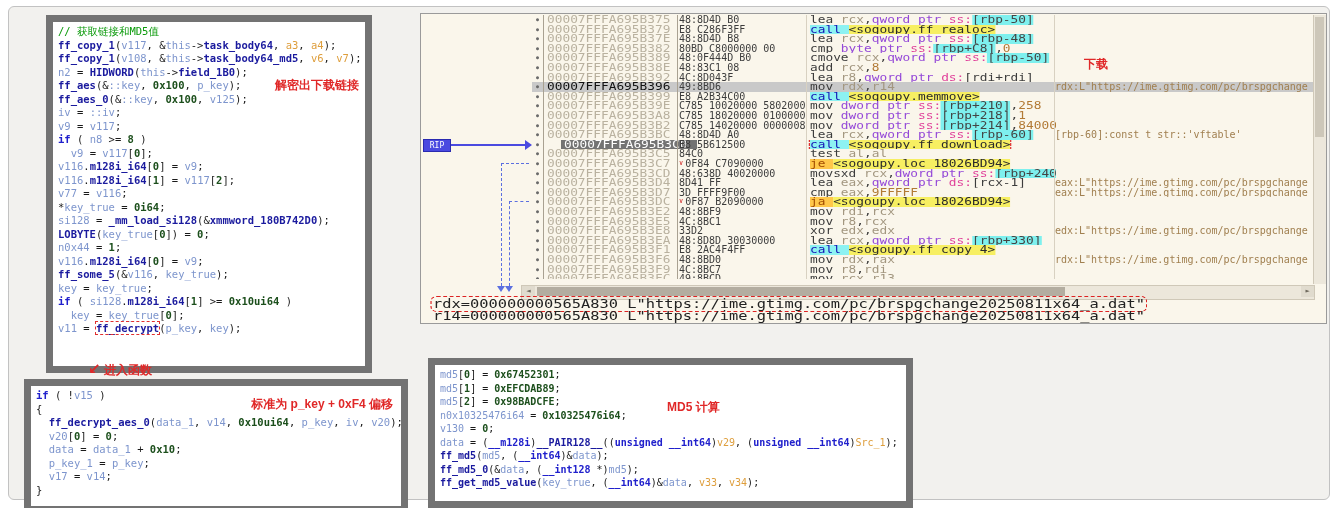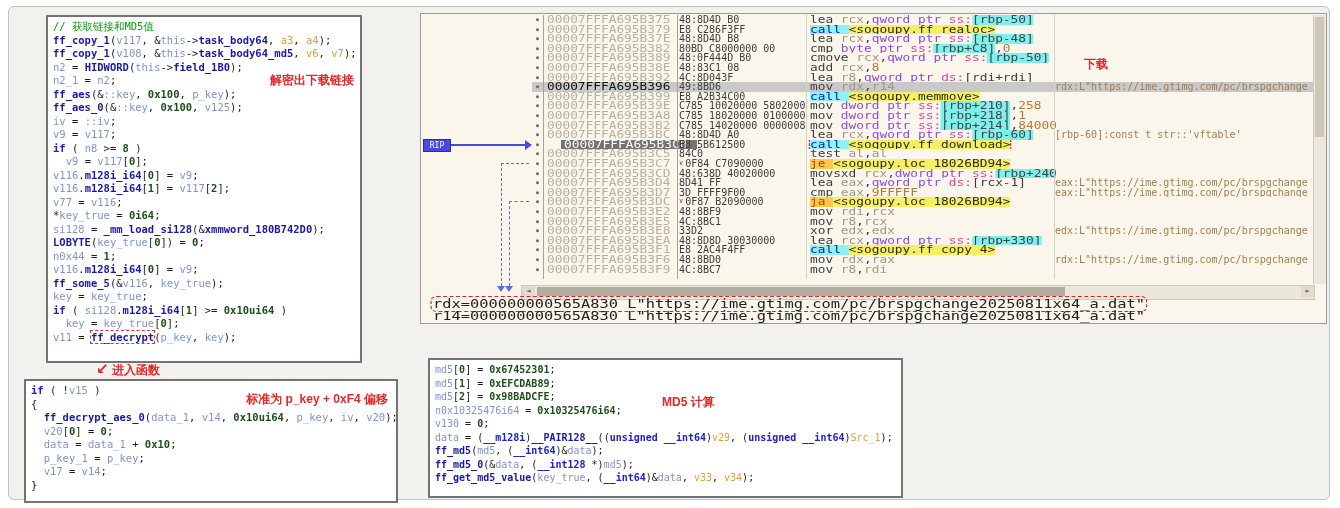--- a/index.html
+++ b/index.html
@@ -1,21 +1,21 @@
 <!DOCTYPE html>
 <html><head>
 <meta charset="utf-8">
 <style>
   html,body{margin:0;padding:0;}
   body{width:1340px;height:508px;background:#ffffff;position:relative;
        font-family:"DejaVu Sans Mono","Liberation Mono",monospace;overflow:hidden;}
   .panel{position:absolute;left:8px;top:6px;width:1320px;height:492px;
          background:#f2f1ee;border:1px solid #c2c2c2;border-radius:6px;}
   
-  .codebox{position:absolute;background:#ffffff;border:2px solid #737373;
+  .codebox{position:absolute;background:#ffffff;border:7px solid #737373;
            padding:3px 5px;font-size:10.5px;line-height:13.5px;overflow:hidden;}
   #box-top{left:46px;top:15px;width:302px;height:338px;}
   #box-if{left:24px;top:379px;width:360px;height:114px;}
   #box-md5{left:428px;top:358px;width:461px;height:130px;font-size:10px;}
   .cline{height:13.5px;line-height:13.5px;white-space:pre;}
   .t-cm{color:#0a9a0a;}
   .t-fn{color:#1a1a9e;font-weight:bold;}
   .t-kw{color:#2020cc;font-weight:bold;margin-top:7px;}
   .t-lv{color:#7d95cd;}
   .t-ar{color:#de9e3c;}
@@ -85,21 +85,20 @@
 <body>
 
 <div class="panel"></div>
 
 <div id="box-top" class="codebox">
   <div>
       <div class="cline"><span class="t-cm">// 获取链接和MD5值</span></div>
       <div class="cline"><span class="t-fn">ff_copy_1</span><span class="t-tx">(</span><span class="t-lv">v117</span><span class="t-tx">, &amp;</span><span class="t-lv">this</span><span class="t-tx">-&gt;</span><span class="t-fn">task_body64</span><span class="t-tx">, </span><span class="t-ar">a3</span><span class="t-tx">, </span><span class="t-ar">a4</span><span class="t-tx">);</span></div>
       <div class="cline"><span class="t-fn">ff_copy_1</span><span class="t-tx">(</span><span class="t-lv">v108</span><span class="t-tx">, &amp;</span><span class="t-lv">this</span><span class="t-tx">-&gt;</span><span class="t-fn">task_body64_md5</span><span class="t-tx">, </span><span class="t-ar">v6</span><span class="t-tx">, </span><span class="t-ar">v7</span><span class="t-tx">);</span></div>
       <div class="cline"><span class="t-lv">n2</span><span class="t-tx"> = </span><span class="t-fn">HIDWORD</span><span class="t-tx">(</span><span class="t-lv">this</span><span class="t-tx">-&gt;</span><span class="t-fn">field_1B0</span><span class="t-tx">);</span></div>
-      <div class="cline"><span class="t-lv">n2_1</span><span class="t-tx"> = </span><span class="t-lv">n2</span><span class="t-tx">;</span></div>
       <div class="cline"><span class="t-fn">ff_aes</span><span class="t-tx">(&amp;</span><span class="t-lv">::key</span><span class="t-tx">, </span><span class="t-nm">0x100</span><span class="t-tx">, </span><span class="t-lv">p_key</span><span class="t-tx">);</span></div>
       <div class="cline"><span class="t-fn">ff_aes_0</span><span class="t-tx">(&amp;</span><span class="t-lv">::key</span><span class="t-tx">, </span><span class="t-nm">0x100</span><span class="t-tx">, </span><span class="t-lv">v125</span><span class="t-tx">);</span></div>
       <div class="cline"><span class="t-lv">iv</span><span class="t-tx"> = </span><span class="t-lv">::iv</span><span class="t-tx">;</span></div>
       <div class="cline"><span class="t-lv">v9</span><span class="t-tx"> = </span><span class="t-lv">v117</span><span class="t-tx">;</span></div>
       <div class="cline"><span class="t-kw">if</span><span class="t-tx"> ( </span><span class="t-lv">n8</span><span class="t-tx"> &gt;= </span><span class="t-nm">8</span><span class="t-tx"> )</span></div>
       <div class="cline"><span class="t-tx">  </span><span class="t-lv">v9</span><span class="t-tx"> = </span><span class="t-lv">v117</span><span class="t-tx">[</span><span class="t-nm">0</span><span class="t-tx">];</span></div>
       <div class="cline"><span class="t-lv">v116</span><span class="t-tx">.</span><span class="t-fn">m128i_i64</span><span class="t-tx">[</span><span class="t-nm">0</span><span class="t-tx">] = </span><span class="t-lv">v9</span><span class="t-tx">;</span></div>
       <div class="cline"><span class="t-lv">v116</span><span class="t-tx">.</span><span class="t-fn">m128i_i64</span><span class="t-tx">[</span><span class="t-nm">1</span><span class="t-tx">] = </span><span class="t-lv">v117</span><span class="t-tx">[</span><span class="t-nm">2</span><span class="t-tx">];</span></div>
       <div class="cline"><span class="t-lv">v77</span><span class="t-tx"> = </span><span class="t-lv">v116</span><span class="t-tx">;</span></div>
       <div class="cline"><span class="t-tx">*</span><span class="t-lv">key_true</span><span class="t-tx"> = </span><span class="t-nm">0i64</span><span class="t-tx">;</span></div>
@@ -109,21 +108,21 @@
       <div class="cline"><span class="t-lv">v116</span><span class="t-tx">.</span><span class="t-fn">m128i_i64</span><span class="t-tx">[</span><span class="t-nm">0</span><span class="t-tx">] = </span><span class="t-lv">v9</span><span class="t-tx">;</span></div>
       <div class="cline"><span class="t-fn">ff_some_5</span><span class="t-tx">(&amp;</span><span class="t-lv">v116</span><span class="t-tx">, </span><span class="t-lv">key_true</span><span class="t-tx">);</span></div>
       <div class="cline"><span class="t-lv">key</span><span class="t-tx"> = </span><span class="t-lv">key_true</span><span class="t-tx">;</span></div>
       <div class="cline"><span class="t-kw">if</span><span class="t-tx"> ( </span><span class="t-lv">si128</span><span class="t-tx">.</span><span class="t-fn">m128i_i64</span><span class="t-tx">[</span><span class="t-nm">1</span><span class="t-tx">] &gt;= </span><span class="t-nm">0x10ui64</span><span class="t-tx"> )</span></div>
       <div class="cline"><span class="t-tx">  </span><span class="t-lv">key</span><span class="t-tx"> = </span><span class="t-lv">key_true</span><span class="t-tx">[</span><span class="t-nm">0</span><span class="t-tx">];</span></div>
       <div class="cline"><span class="t-lv">v11</span><span class="t-tx"> = </span><span class="t-fnr">ff_decrypt</span><span class="t-tx">(</span><span class="t-lv">p_key</span><span class="t-tx">, </span><span class="t-lv">key</span><span class="t-tx">);</span></div>
     </div>
   <div class="ann" style="right:6px;top:57px;">解密出下载链接</div>
 </div>
 
-<div class="ann" style="left:88px;top:360px;margin-left:8px;">
+<div class="ann" style="left:88px;top:360px;">
   <span class="ann-arrow">↙</span>
   <span>进入函数</span>
 </div>
 
 <div id="box-if" class="codebox">
   <div>
       <div class="cline"><span class="t-kw">if</span><span class="t-tx"> ( !</span><span class="t-lv">v15</span><span class="t-tx"> )</span></div>
       <div class="cline"><span class="t-tx">{</span></div>
       <div class="cline"><span class="t-tx">  </span><span class="t-fn">ff_decrypt_aes_0</span><span class="t-tx">(</span><span class="t-lv">data_1</span><span class="t-tx">, </span><span class="t-lv">v14</span><span class="t-tx">, </span><span class="t-nm">0x10ui64</span><span class="t-tx">, </span><span class="t-lv">p_key</span><span class="t-tx">, </span><span class="t-lv">iv</span><span class="t-tx">, </span><span class="t-lv">v20</span><span class="t-tx">);</span></div>
       <div class="cline"><span class="t-tx">  </span><span class="t-lv">v20</span><span class="t-tx">[</span><span class="t-nm">0</span><span class="t-tx">] = </span><span class="t-nm">0</span><span class="t-tx">;</span></div>
@@ -313,20 +312,26 @@
         <span class="c c-bytes">48:8BD0</span>
         <span class="c c-instr"><span class="sc"><span class="d-mn">mov </span><span class="d-rg">rdx</span><span class="d-tx">,</span><span class="d-rg">rax</span></span></span>
         <span class="c c-cmt">rdx:L"https://ime.gtimg.com/pc/brspgchange</span>
       </div>
       <div class="drow" style="top: 249.6px;">
         <span class="c c-dot">●</span>
         <span class="c c-addr"><span class="sc">00007FFFA695B3F9</span></span>
         <span class="c c-bytes">4C:8BC7</span>
         <span class="c c-instr"><span class="sc"><span class="d-mn">mov </span><span class="d-rg">r8</span><span class="d-tx">,</span><span class="d-rg">rdi</span></span></span>
       </div>
+      <div class="drow" style="top: 259.2px;">
+        <span class="c c-dot">●</span>
+        <span class="c c-addr"><span class="sc">00007FFFA695B3FC</span></span>
+        <span class="c c-bytes">49:8BCD</span>
+        <span class="c c-instr"><span class="sc"><span class="d-mn">mov </span><span class="d-rg">rcx</span><span class="d-tx">,</span><span class="d-rg">r13</span></span></span>
+      </div>
     </div>
 
   <div class="vl" style="left:122px;background:#a9a191;"></div>
   <div class="vl" style="left:256px;background:#a9a191;"></div>
   <div class="vl" style="left:385px;background:#d8d1c1;"></div>
   <div class="vl" style="left:633px;background:#d8d1c1;"></div>
 
   <div id="rip">RIP</div>
   <div id="ripline"></div>
   <div id="riparrow"></div>

